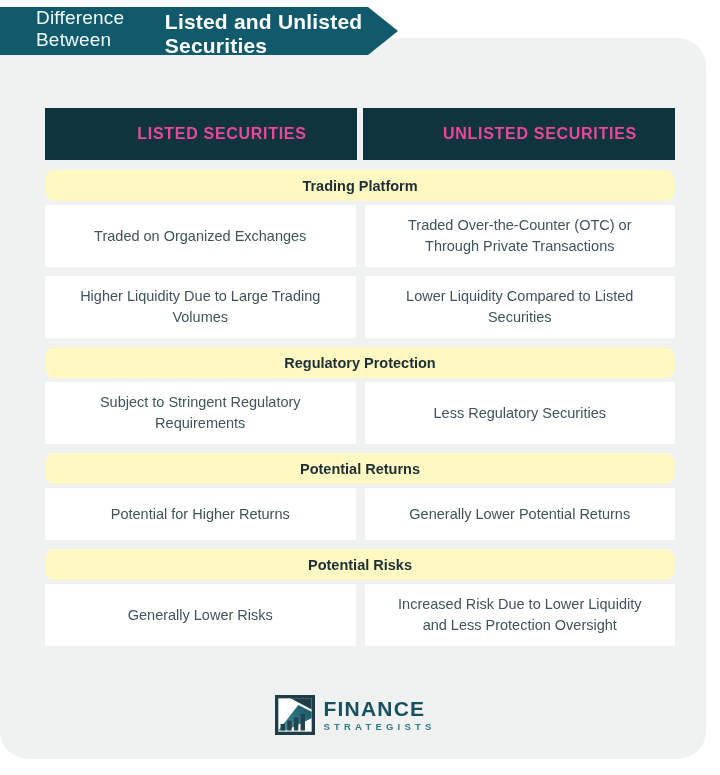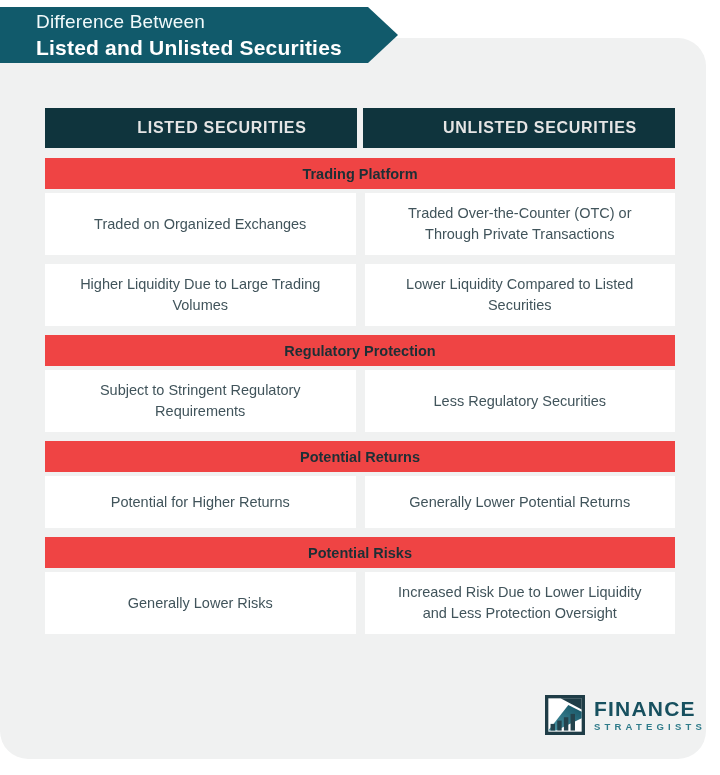--- a/index.html
+++ b/index.html
@@ -13,66 +13,67 @@
   .card {
     position:absolute;
     left:0; top:38px;
     width:706px; height:721px;
     background:#f0f1f1;
     border-radius:8px 28px 28px 28px;
   }
   .banner {
     position:absolute;
     left:0; top:7px;
-    width:398px; height:56px;
+    width:398px; height:48px;
     background:#115a6b;
     clip-path:polygon(0 0, 368px 0, 100% 50%, 368px 100%, 0 100%);
     color:#ffffff;
-    display:flex; flex-direction:column; justify-content:center;
+    display:flex; justify-content:center;
     padding-left:36px; box-sizing:border-box;
     z-index:5;
   }
   .banner-line1 { font-size:19px; font-weight:400; letter-spacing:0.2px; color:#f2fafb; }
   .banner-line2 { font-size:21px; font-weight:700; letter-spacing:0.2px; margin-top:3px; }
   .table {
     position:absolute;
     left:45px; top:70px;
     width:630px;
   }
   .head-row { display:flex; gap:6px; margin-bottom:10px; }
   .head-cell {
-    flex:1; height:40px;
+    flex:1; height:52px;
     background:#0f343d;
-    color:#e5e5e5;
+    color:#ec4899;
     display:flex; align-items:center; justify-content:center;
     font-weight:700; font-size:16px; letter-spacing:0.7px;
     text-transform:uppercase;
     padding-left:42px;
   }
   .band {
     height:31px;
-    background:#ef4444;
+    background:#fef9c3;
     display:flex; align-items:center; justify-content:center;
     font-weight:700; font-size:14.5px; color:#1d2f35;
     margin-bottom:4px;
+    border-radius:10px;
   }
   .data-row { display:flex; gap:9px; margin-bottom:9px; }
   .cell {
     flex:1;
     background:#ffffff;
     min-height:52px;
     display:flex; align-items:center; justify-content:center;
     text-align:center;
     font-size:14.5px; color:#41545b; line-height:1.45;
     padding:10px 24px; box-sizing:border-box;
   }
   .footer {
     position:absolute;
     left:4px; right:0; bottom:24px;
-    display:flex; align-items:center; justify-content:flex-end; gap:9px;
+    display:flex; align-items:center; justify-content:center; gap:9px;
   }
   .logo-box { width:40px; height:40px; display:block; }
   .brand-text { display:flex; flex-direction:column; }
   .brand-name {
     font-size:21px; font-weight:700; color:#17505f; letter-spacing:1.2px; line-height:1;
   }
   .brand-subname {
     font-size:9.5px; font-weight:600; color:#2f7b8a; letter-spacing:4.2px; margin-top:3px; line-height:1;
   }
 </style>

